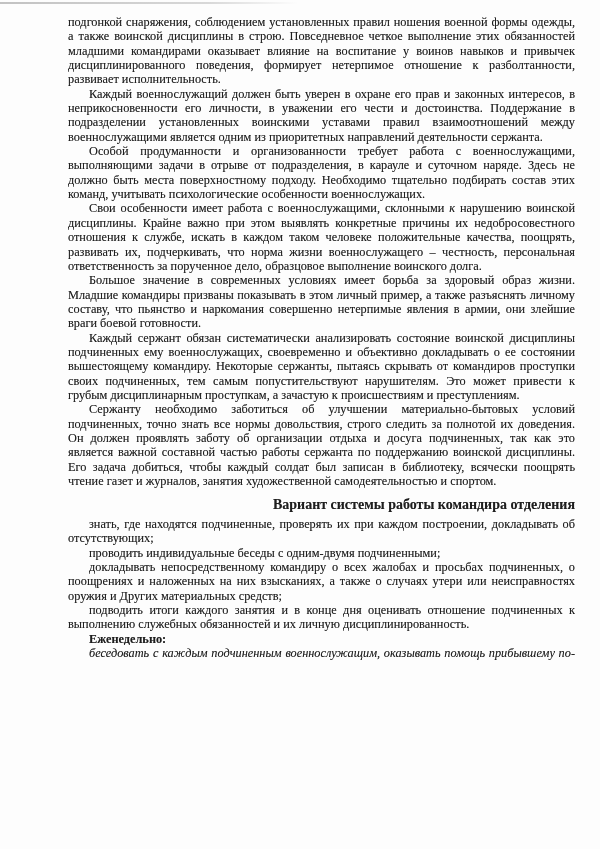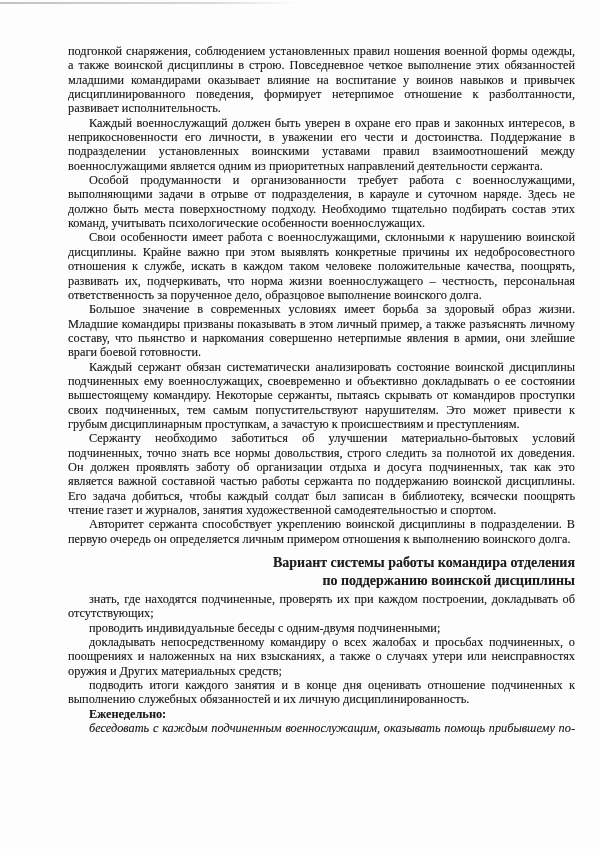--- a/index.html
+++ b/index.html
@@ -19,21 +19,21 @@
     position: absolute;
     top: 2px;
     left: 0;
     width: 298px;
     height: 2px;
     background: linear-gradient(to right, #c2c2c2, #d8d8d8 70%, rgba(255,255,255,0));
   }
   .content {
     position: absolute;
     left: 68px;
-    top: 44px;
+    top: 15px;
     width: 507px;
     color: #1e1e1e;
     font-size: 12.3px;
     line-height: 14.35px;
     text-align: justify;
     text-shadow: 0 0 0.4px rgba(40,40,40,0.45);
   }
   .content p {
     margin: 0;
     text-indent: 21px;
@@ -72,25 +72,23 @@
 
     <p class="cont">подгонкой снаряжения, соблюдением установленных правил ношения военной формы одежды, а также воинской дисциплины в строю. Повседневное четкое выполнение этих обязанностей младшими командирами оказывает влияние на воспитание у воинов навыков и привычек дисциплинированного поведения, формирует нетерпимое отношение к разболтанности, развивает исполнительность.</p>
     <p>Каждый военнослужащий должен быть уверен в охране его прав и законных интересов, в неприкосновенности его личности, в уважении его чести и достоинства. Поддержание в подразделении установленных воинскими уставами правил взаимоотношений между военнослужащими является одним из приоритетных направлений деятельности сержанта.</p>
     <p>Особой продуманности и организованности требует работа с военнослужащими, выполняющими задачи в отрыве от подразделения, в карауле и суточном наряде. Здесь не должно быть места поверхностному подходу. Необходимо тщательно подбирать состав этих команд, учитывать психологические особенности военнослужащих.</p>
 
     <p><span>Свои особенности имеет работа с военнослужащими, склонными </span><span class="italic-k">к</span><span> нарушению воинской дисциплины. Крайне важно при этом выявлять конкретные причины их недобросовестного отношения к службе, искать в каждом таком человеке положительные качества, поощрять, развивать их, подчеркивать, что норма жизни военнослужащего – честность, персональная ответственность за порученное дело, образцовое выполнение воинского долга.</span></p>
 
     <p>Большое значение в современных условиях имеет борьба за здоровый образ жизни. Младшие командиры призваны показывать в этом личный пример, а также разъяснять личному составу, что пьянство и наркомания совершенно нетерпимые явления в армии, они злейшие враги боевой готовности.</p>
     <p>Каждый сержант обязан систематически анализировать состояние воинской дисциплины подчиненных ему военнослужащих, своевременно и объективно докладывать о ее состоянии вышестоящему командиру. Некоторые сержанты, пытаясь скрывать от командиров проступки своих подчиненных, тем самым попустительствуют нарушителям. Это может привести к грубым дисциплинарным проступкам, а зачастую к происшествиям и преступлениям.</p>
     <p>Сержанту необходимо заботиться об улучшении материально-бытовых условий подчиненных, точно знать все нормы довольствия, строго следить за полнотой их доведения. Он должен проявлять заботу об организации отдыха и досуга подчиненных, так как это является важной составной частью работы сержанта по поддержанию воинской дисциплины. Его задача добиться, чтобы каждый солдат был записан в библиотеку, всячески поощрять чтение газет и журналов, занятия художественной самодеятельностью и спортом.</p>
-    <p>Авторитет сержанта способствует укреплению воинской дисциплины в подразделении. В первую очередь он определяется личным примером отношения к выполнению воинского долга.</p>
 
     <div class="heading">
       <div>Вариант системы работы командира отделения</div>
-      <div>по поддержанию воинской дисциплины</div>
     </div>
 
 
     <p>знать, где находятся подчиненные, проверять их при каждом построении, докладывать об отсутствующих;</p>
     <p>проводить индивидуальные беседы с одним-двумя подчиненными;</p>
     <p>докладывать непосредственному командиру о всех жалобах и просьбах подчиненных, о поощрениях и наложенных на них взысканиях, а также о случаях утери или неисправностях оружия и Других материальных средств;</p>
     <p>подводить итоги каждого занятия и в конце дня оценивать отношение подчиненных к выполнению служебных обязанностей и их личную дисциплинированность.</p>
 
     <p class="bold-label">Еженедельно:</p>
 

